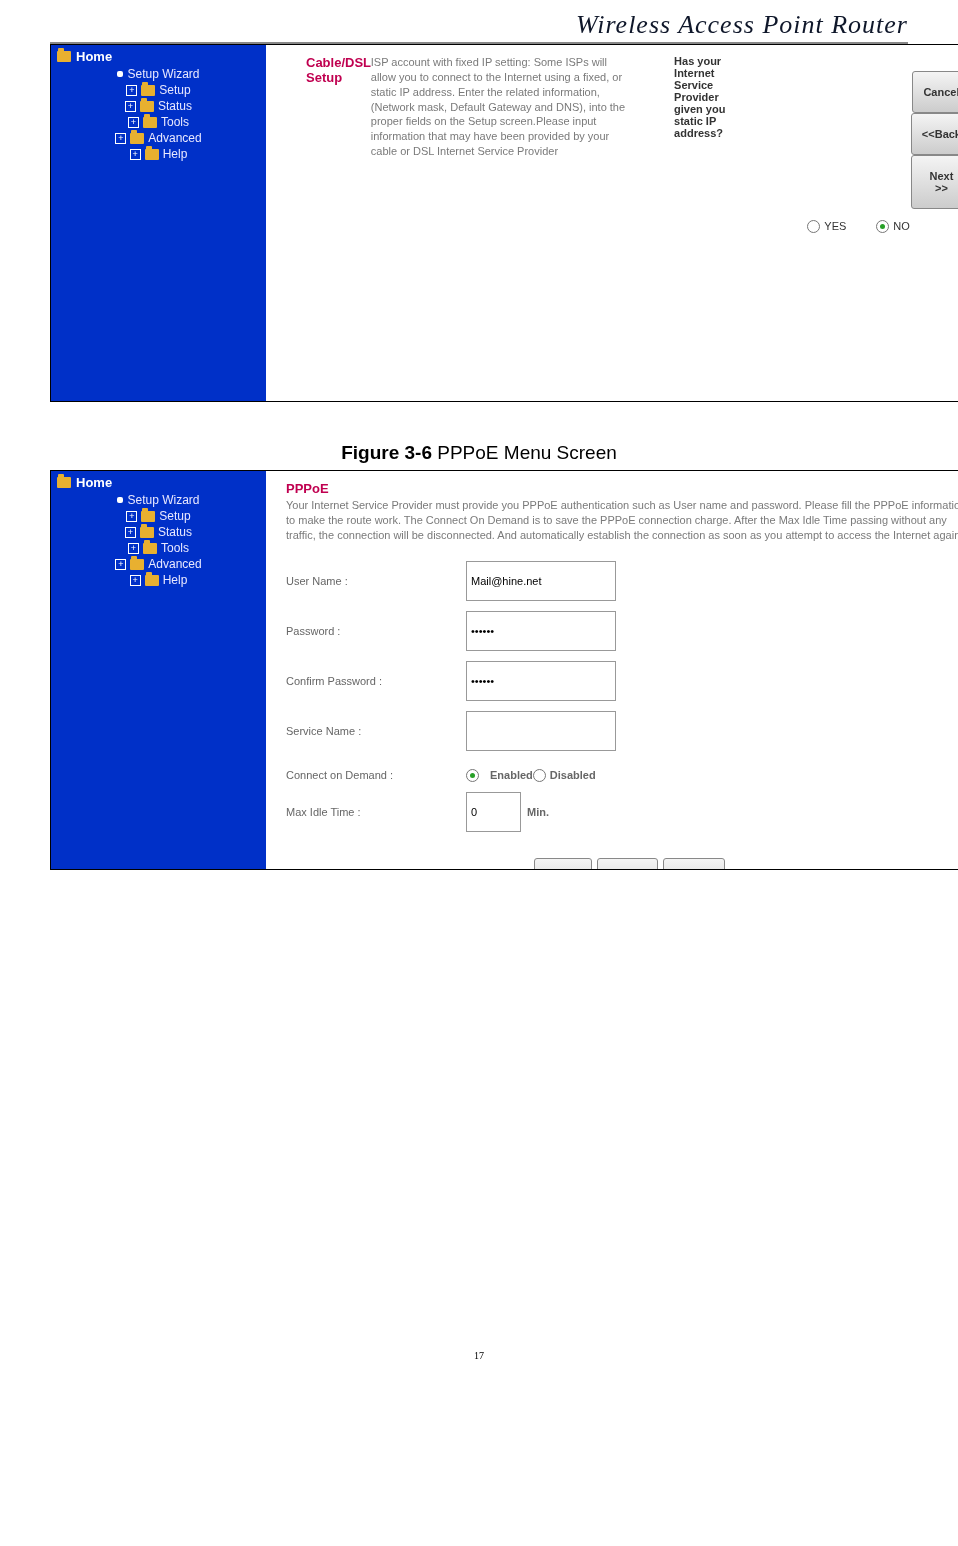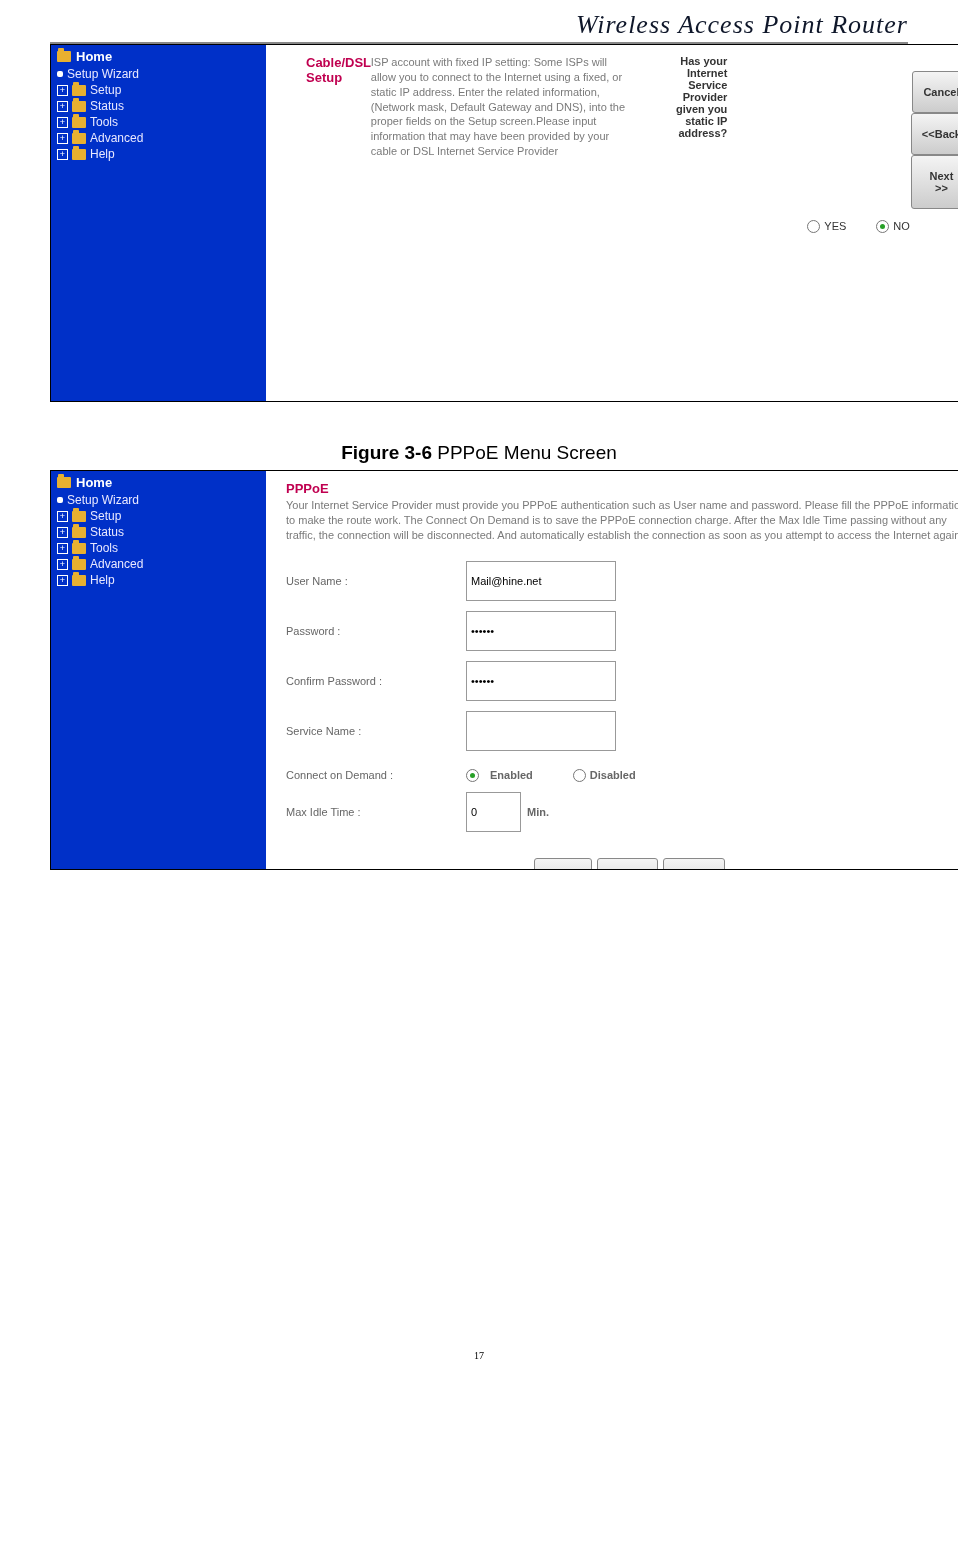--- a/index.html
+++ b/index.html
@@ -56,20 +56,21 @@
     font-weight: bold;
     font-size: 13px;
   }
   .side-item {
     display: flex;
     align-items: center;
     gap: 4px;
     padding: 1px 6px 1px 6px;
     font-size: 12px;
     color: #e8e8ff;
+    justify-content: center;
   }
   .folder-icon {
     width: 14px; height: 11px;
     background: #e8b030;
     border-radius: 1px;
     display: inline-block;
     position: relative;
   }
   .folder-icon::before {
     content:"";
@@ -110,21 +111,21 @@
   .desc {
     font-size: 11px;
     color: #7a7a7a;
     line-height: 1.35;
     margin-bottom: 18px;
   }
   .q {
     font-weight: bold;
     color: #333;
     font-size: 11px;
-    text-align: right;
+    text-align: left;
     margin-left: 40px;
   }
   .radio-row {
     margin: 4px 0 0 80px;
     font-size: 11px;
     color: #333;
     display:flex;
     gap:30px;
     align-items:center;
   }
@@ -318,21 +319,21 @@
         <span class="form-label">Confirm Password :</span>
         <input class="tbox" value="••••••" style="">
       </div>
       <div class="form-row">
         <span class="form-label">Service Name :</span>
         <input class="tbox" value="" style="">
       </div>
 
       <div class="form-row" style="margin-top:18px;">
         <span class="form-label">Connect on Demand :</span>
-        <span class="radio-fake" style="margin-right:40px;gap:11px;">
+        <span class="radio-fake" style="gap:11px;">
           <span class="radio-circle">
               <span class="radio-dot"></span>
             </span>
           <b>Enabled</b>
         </span>
         <span class="radio-fake">
           <span class="radio-circle"></span>
           <b>Disabled</b>
         </span>
       </div>

